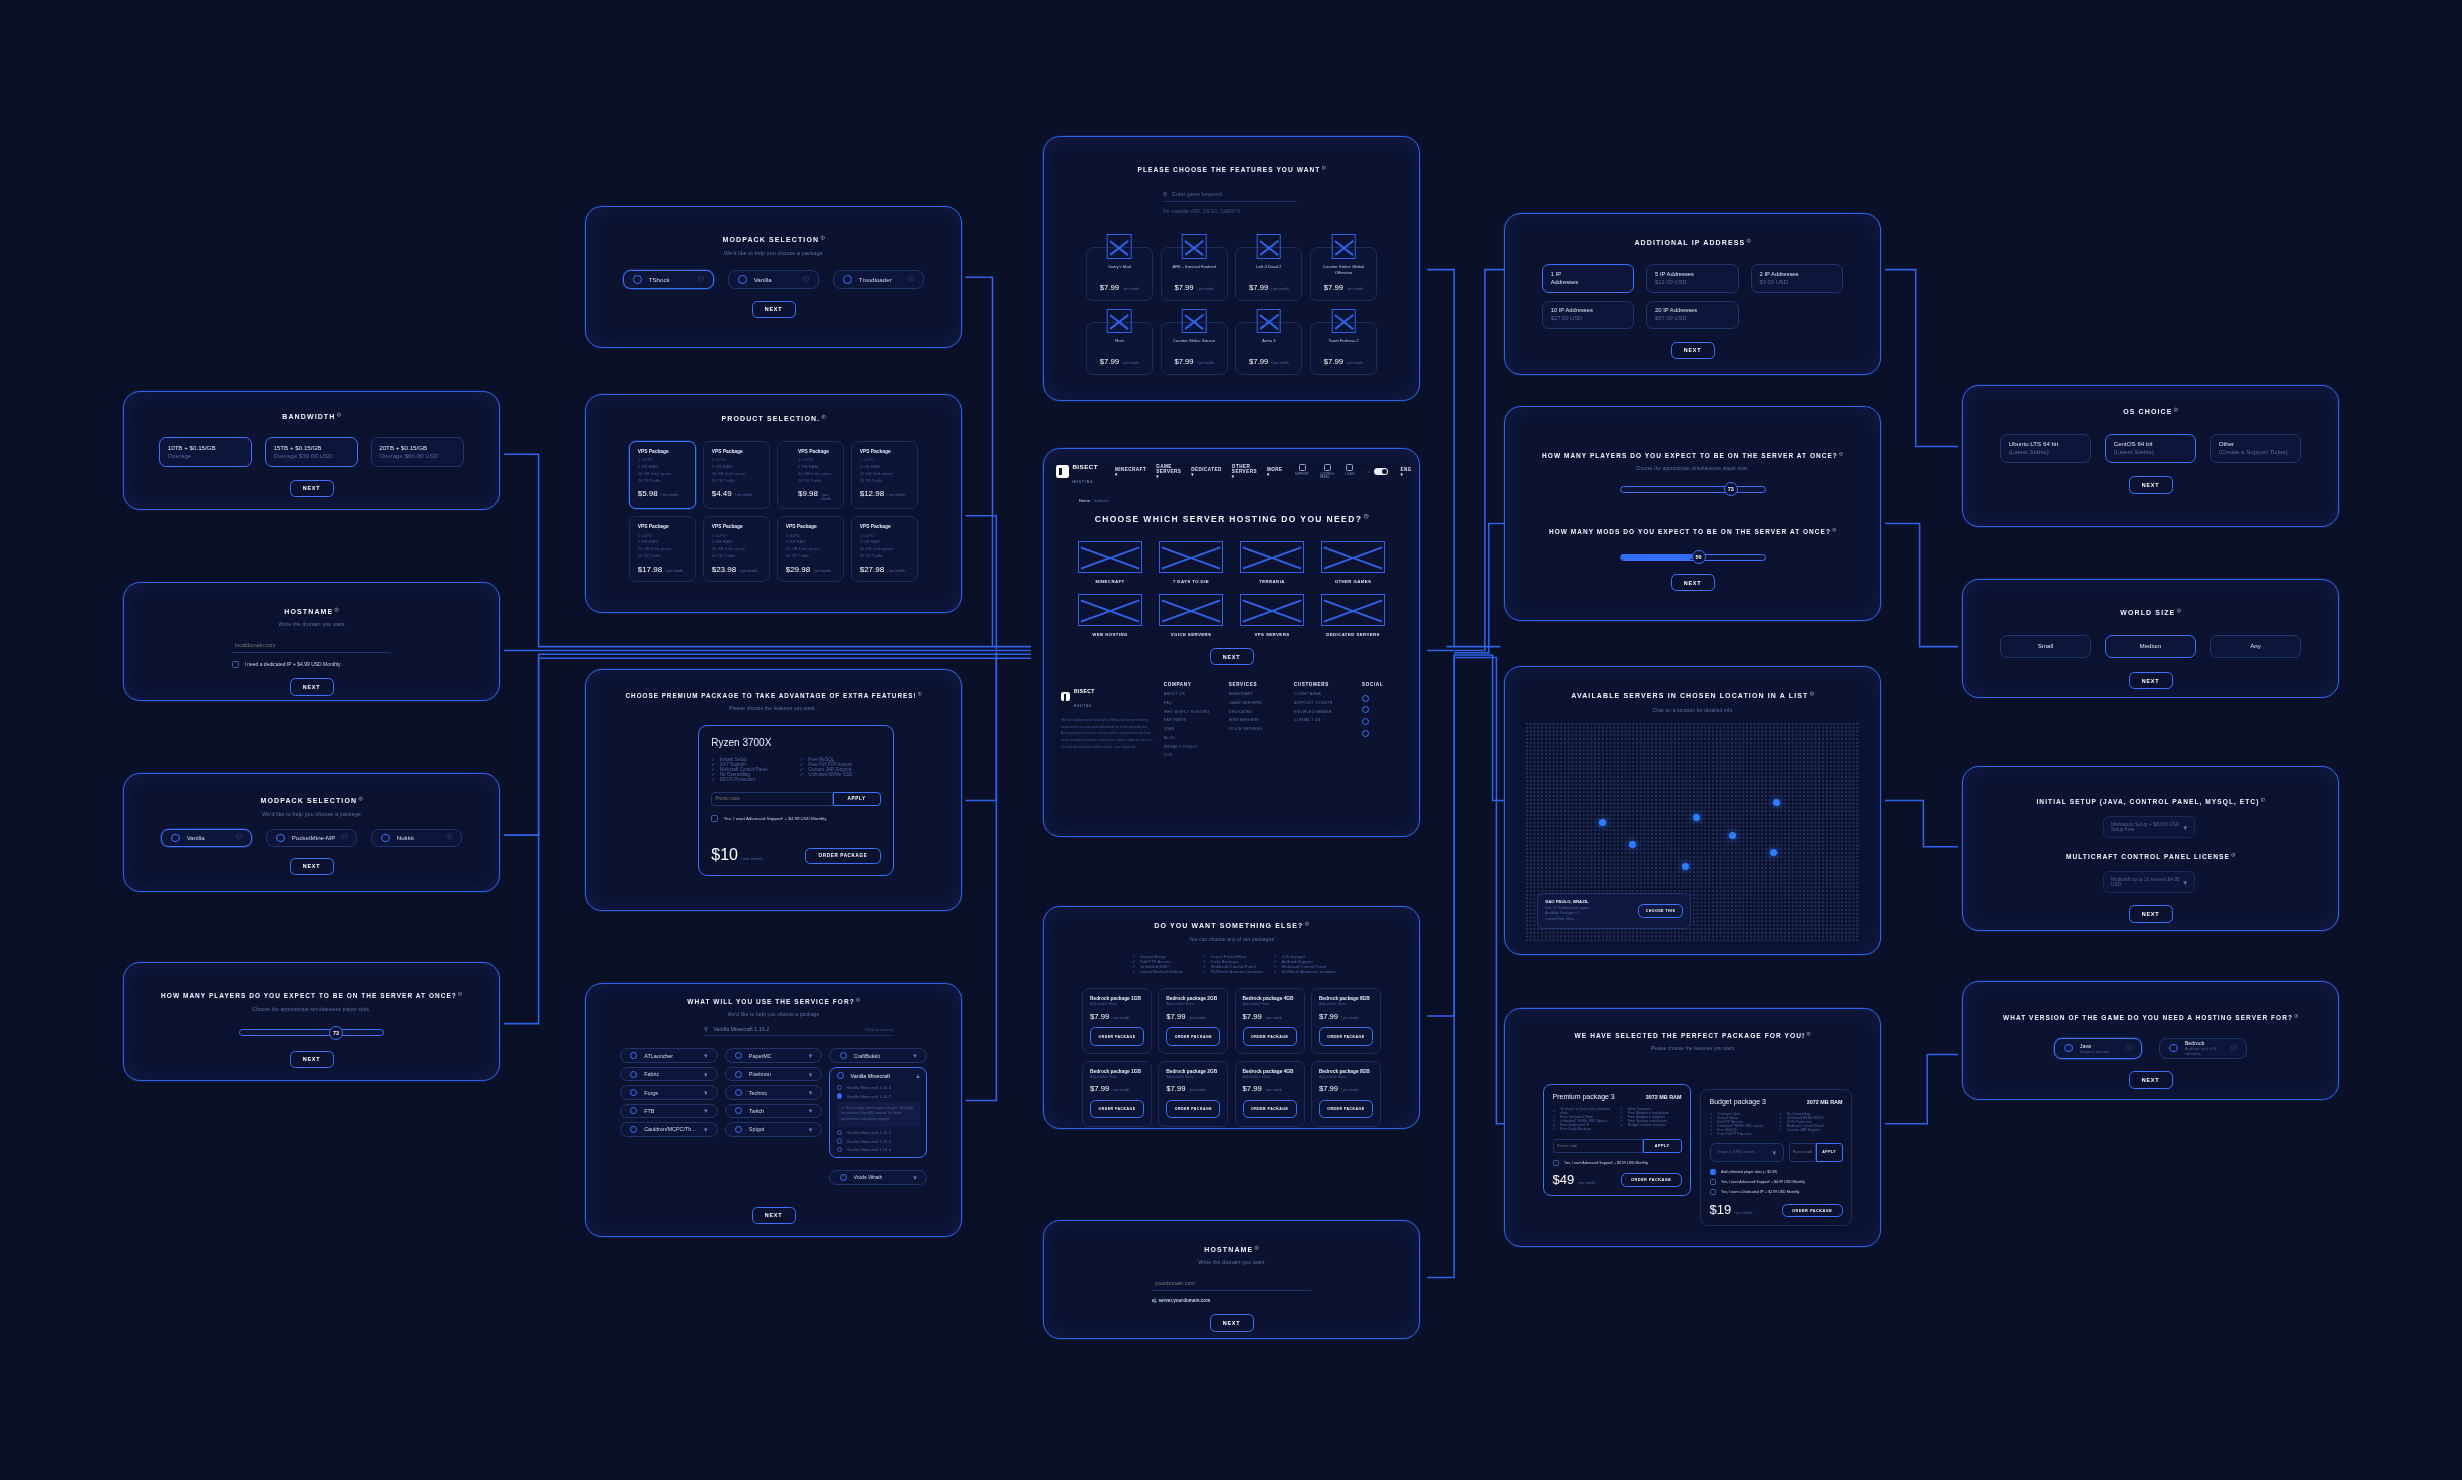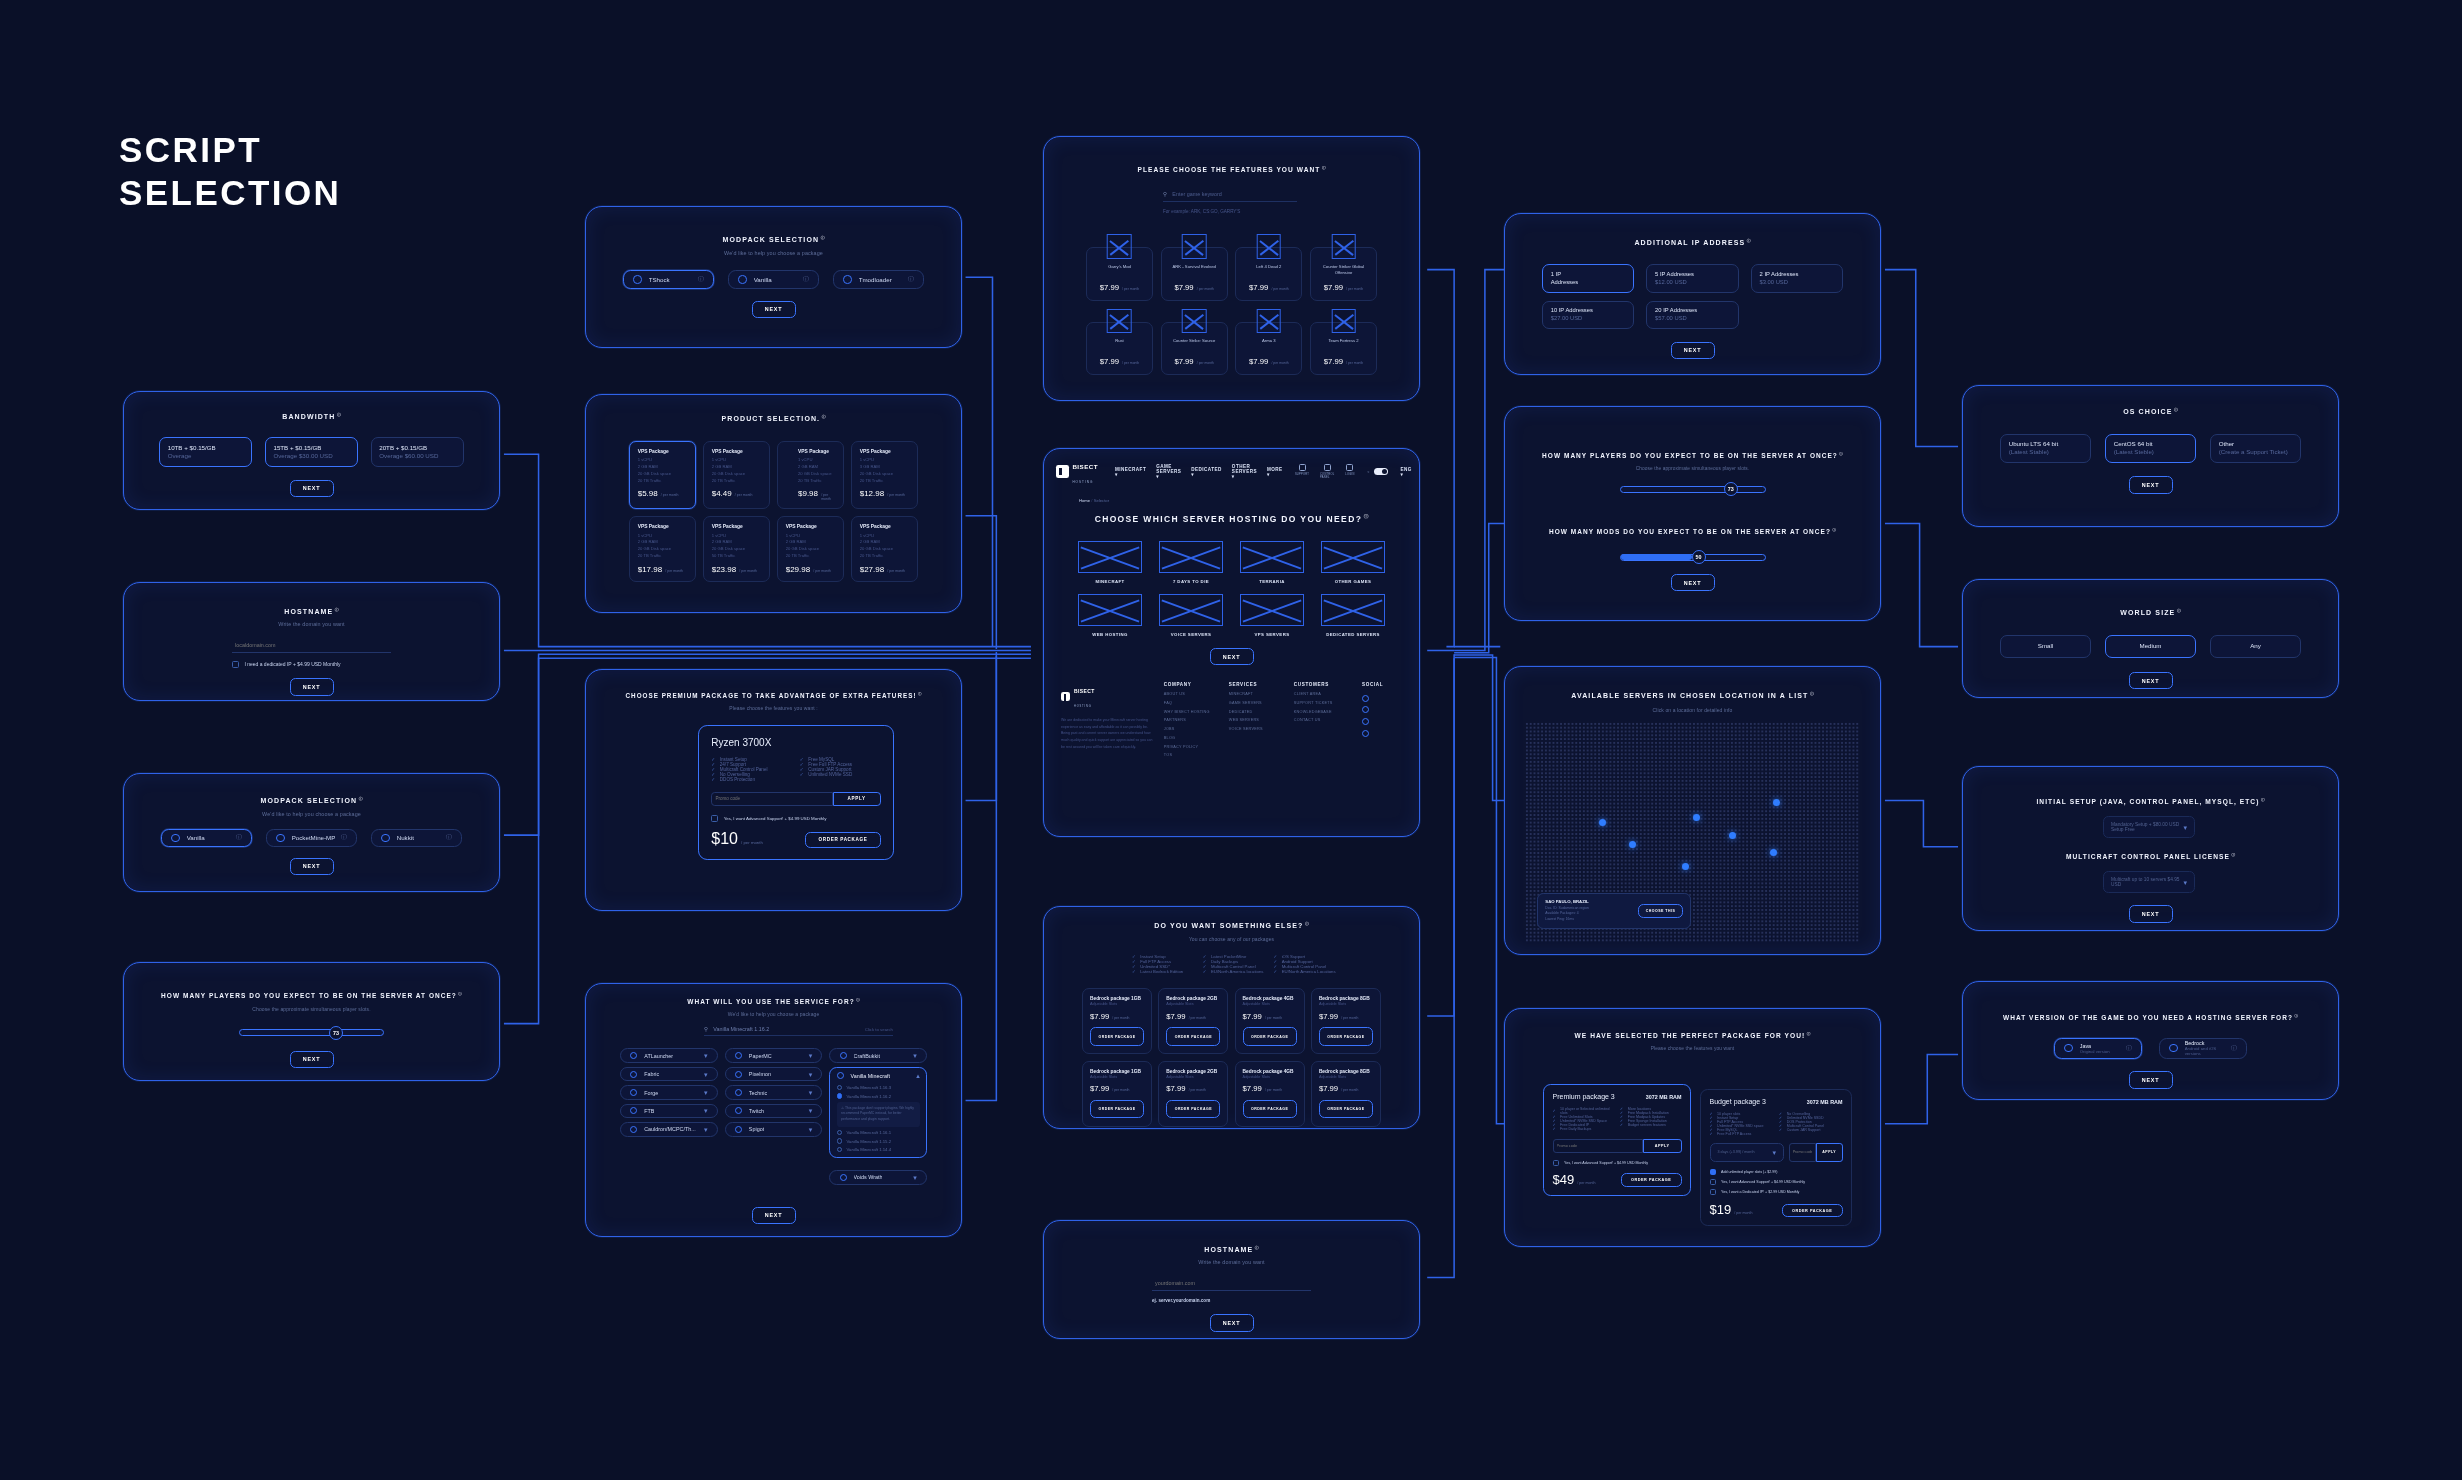--- a/index.html
+++ b/index.html
@@ -229,24 +229,20 @@
     <path d="M1890 848 H1935 V680 H1955"></path>
     <path d="M1890 851 H1940 V1040 H1955"></path>
     <path d="M1890 854 H1945 V1460 H1955"></path>
 
     <path d="M2450 350 H2490 V580 H2545"></path>
     <path d="M2450 680 H2495 V840 H2545"></path>
     <path d="M2450 1040 H2500 V1100 H2545"></path>
     <path d="M2450 1460 H2505 V1370 H2545"></path>
   </svg>
 
-  <div class="bigtitle">
-    <div>SCRIPT</div>
-    <div>SELECTION</div>
-  </div>
 
   <div class="panel" style="left:123px; top:391px; width:377px; height:119px;">
     <div class="ph" style="font-size:7px; margin-top:21px;">
       <span>BANDWIDTH</span><span class="inf">ⓘ</span>
     </div>
     <div class="chiprow" style="margin-top:15.4px; padding:0 35px; gap:12.3px;">
       <div class="optbox sel" style="flex:1; font-size:6.2px;">
         <div class="t">10TB + $0.15/GB</div>
         <div class="s">Overage</div>
       </div>
@@ -511,21 +507,21 @@
           </div>
       </div>
       <div style="display:flex; gap:0; margin-top:9.2px; align-items:stretch;">
         <input class="inp" style="font-size: 4.6px; border: 0.8px solid rgb(34, 53, 107); border-radius: 3.8px 0px 0px 3.8px;" placeholder="Promo code">
         <button class="btn" style="font-size:4.6px; padding:0 14px; border-radius:0 3.8px 3.8px 0;">APPLY</button>
       </div>
       <div class="chkrow" style="margin-top:8.5px; font-size:4.4px;">
         <span class="chk"></span>
         <span>Yes, I want Advanced Support! + $4.99 USD Monthly</span>
       </div>
-      <div style="display:flex; align-items:flex-end; justify-content:space-between; margin-top:8px;">
+      <div style="display:flex; align-items:flex-end; justify-content:space-between; margin-top:24px;">
         <div class="price">
           <span class="big" style="font-size:16px;">$10</span>
           <span class="per" style="font-size:4.3px;">/ per month</span>
         </div>
         <button class="btn" style="font-size:4.6px; padding:4.6px 12.3px;">ORDER PACKAGE</button>
       </div>
     </div>
   </div>
 
   <div class="panel" style="left:585px; top:983px; width:377px; height:254px;">

